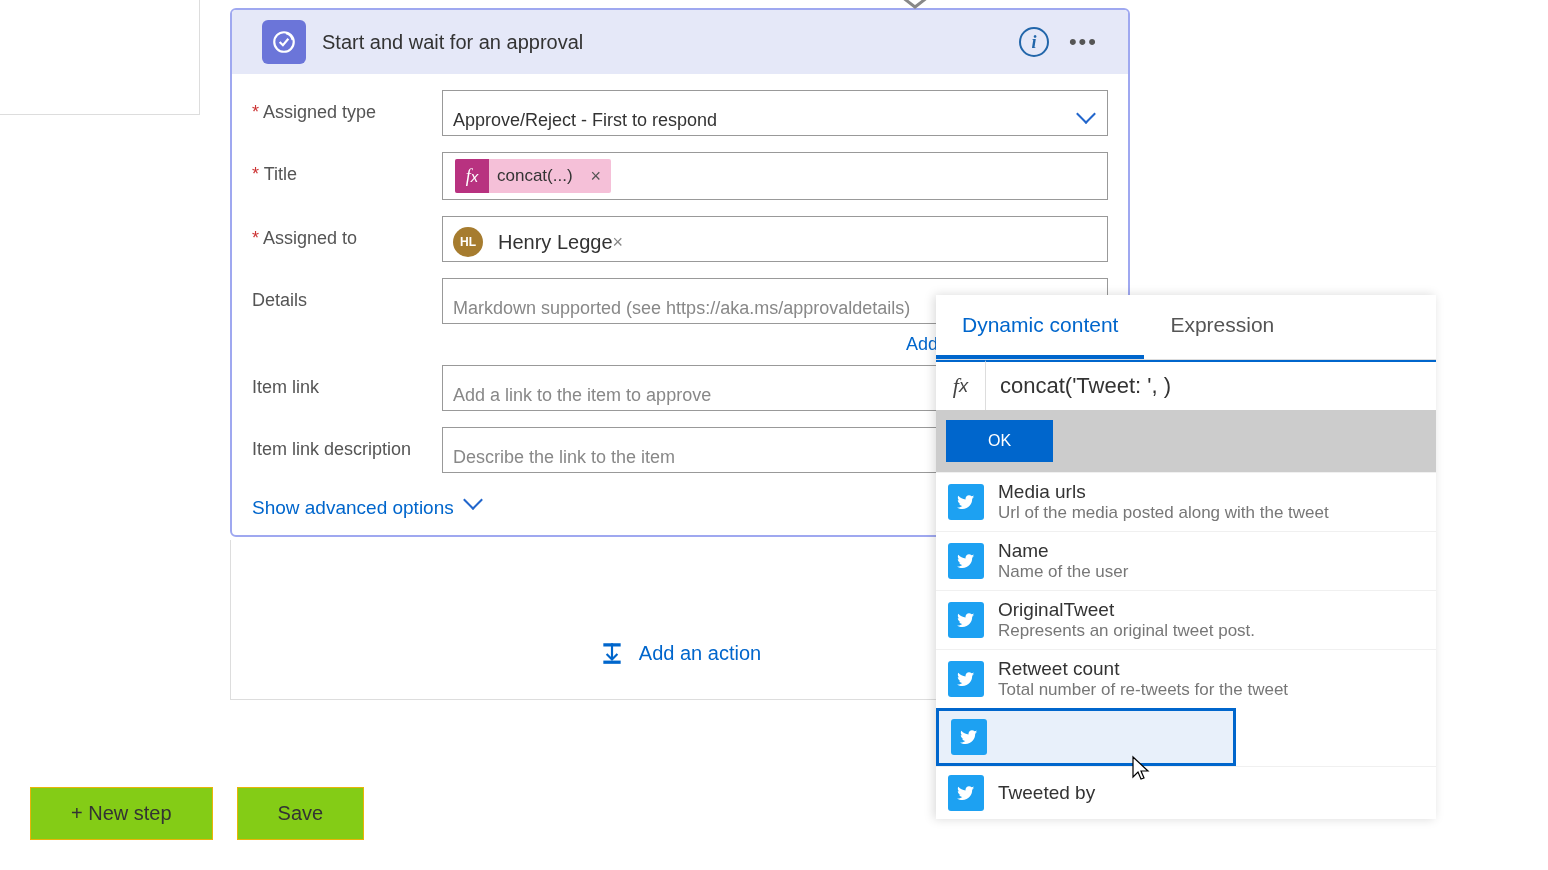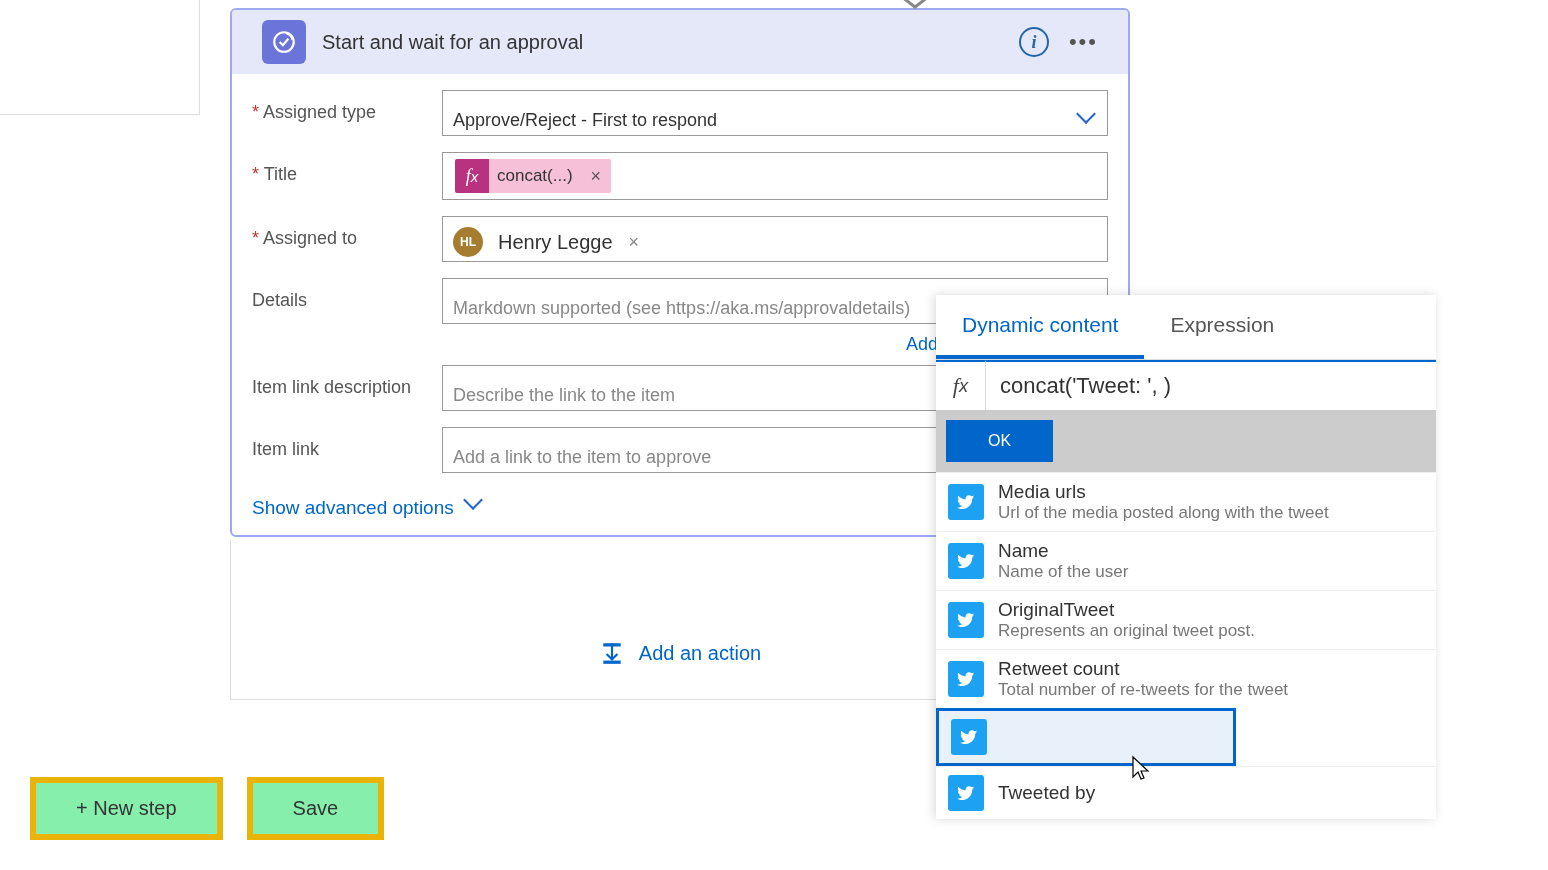--- a/index.html
+++ b/index.html
@@ -28,35 +28,35 @@
 .chevron-down { width: 18px; height: 18px; }
 .chevron-down::before { content: ""; display: block; width: 12px; height: 12px; border-right: 2px solid #2266cc; border-bottom: 2px solid #2266cc; transform: rotate(45deg); margin-top: -6px; }
 
 .token-fx { display: inline-flex; align-items: center; background: #f5c0d8; border-radius: 2px; padding: 0; margin: 2px; font-size: 17px; }
 .token-fx-icon { background: #b83280; color: #fff; width: 34px; height: 34px; display: flex; align-items: center; justify-content: center; font-style: italic; font-family: serif; font-size: 18px; border-radius: 2px 0 0 2px; }
 .token-fx-text { padding: 0 8px; color: #333; }
 .token-fx-close { padding: 0 10px; color: #555; cursor: pointer; font-size: 18px; }
 
 .person-token { display: inline-flex; align-items: center; }
 .avatar { width: 30px; height: 30px; border-radius: 50%; background: #a67c2f; color: #fff; font-size: 12px; font-weight: 600; display: flex; align-items: center; justify-content: center; margin-right: 15px; }
-.person-name { font-size: 20px; color: #333; margin-right: 16px; }
+.person-name { font-size: 20px; color: #333; }
 .person-close { color: #888; cursor: pointer; font-size: 18px; }
 
 .placeholder { color: #888; }
 .add-link { color: #0066cc; font-size: 18px; text-align: right; display: block; margin: -6px 0 10px 0; padding-right: 170px; }
 
 .adv-options { color: #0066cc; font-size: 19px; display: inline-flex; align-items: center; cursor: pointer; margin-top: 8px; }
 .adv-options .chev { margin-left: 12px; }
 
 .add-action-row { text-align: center; margin-top: 100px; }
 .add-action { display: inline-flex; align-items: center; color: #0066cc; font-size: 20px; cursor: pointer; }
 .add-action-icon { width: 26px; height: 26px; margin-right: 14px; }
 
 .bottom-bar { position: absolute; left: 30px; bottom: 30px; display: flex; gap: 24px; }
-.bottom-btn { border: 6px solid #eab308; background: #86efac; padding: 14px 40px; font-size: 20px; color: #333; cursor: pointer; }
+.bottom-btn { border: 1px solid #eab308; background: #84cc16; padding: 14px 40px; font-size: 20px; color: #333; cursor: pointer; }
 
 .dyn-panel { position: absolute; left: 936px; top: 295px; width: 500px; background: #fff; box-shadow: -2px 0 10px rgba(0,0,0,0.15); }
 .dyn-tabs { display: flex; border-bottom: 1px solid #ddd; }
 .dyn-tab { padding: 18px 26px; font-size: 21px; color: #555; cursor: pointer; border-bottom: 4px solid transparent; }
 .dyn-tab.active { color: #0066cc; border-bottom-color: #0066cc; font-weight: 400; }
 
 .expr-row { display: flex; align-items: center; background: #e6e6e6; padding: 0; }
 .expr-fx { width: 50px; height: 50px; display: flex; align-items: center; justify-content: center; background: #fff; font-style: italic; font-family: serif; font-size: 22px; color: #444; border-top: 2px solid #0066cc; border-right: 1px solid #ddd; }
 .expr-input { flex: 1; height: 50px; border: none; background: #fff; font-size: 22px; padding: 0 14px; color: #333; border-top: 2px solid #0066cc; font-family: "Segoe UI", sans-serif; }
 
@@ -139,30 +139,30 @@
       <div class="form-row">
         <div class="form-label">Details</div>
         <div class="form-field">
           <span class="placeholder">Markdown supported (see https://aka.ms/approvaldetails)</span>
         </div>
       </div>
 
       <a class="add-link">Add</a>
 
       <div class="form-row">
+        <div class="form-label">Item link</div>
+        <div class="form-field">
+          <span class="placeholder">Add a link to the item to approve</span>
+        </div>
+      </div>
+
+      <div class="form-row">
         <div class="form-label">Item link description</div>
         <div class="form-field">
           <span class="placeholder">Describe the link to the item</span>
-        </div>
-      </div>
-
-      <div class="form-row">
-        <div class="form-label">Item link</div>
-        <div class="form-field">
-          <span class="placeholder">Add a link to the item to approve</span>
         </div>
       </div>
 
       <div class="adv-options">
         <span>Show advanced options</span>
         <span class="chev chevron-down"></span>
       </div>
 
     </div>
   </div>

